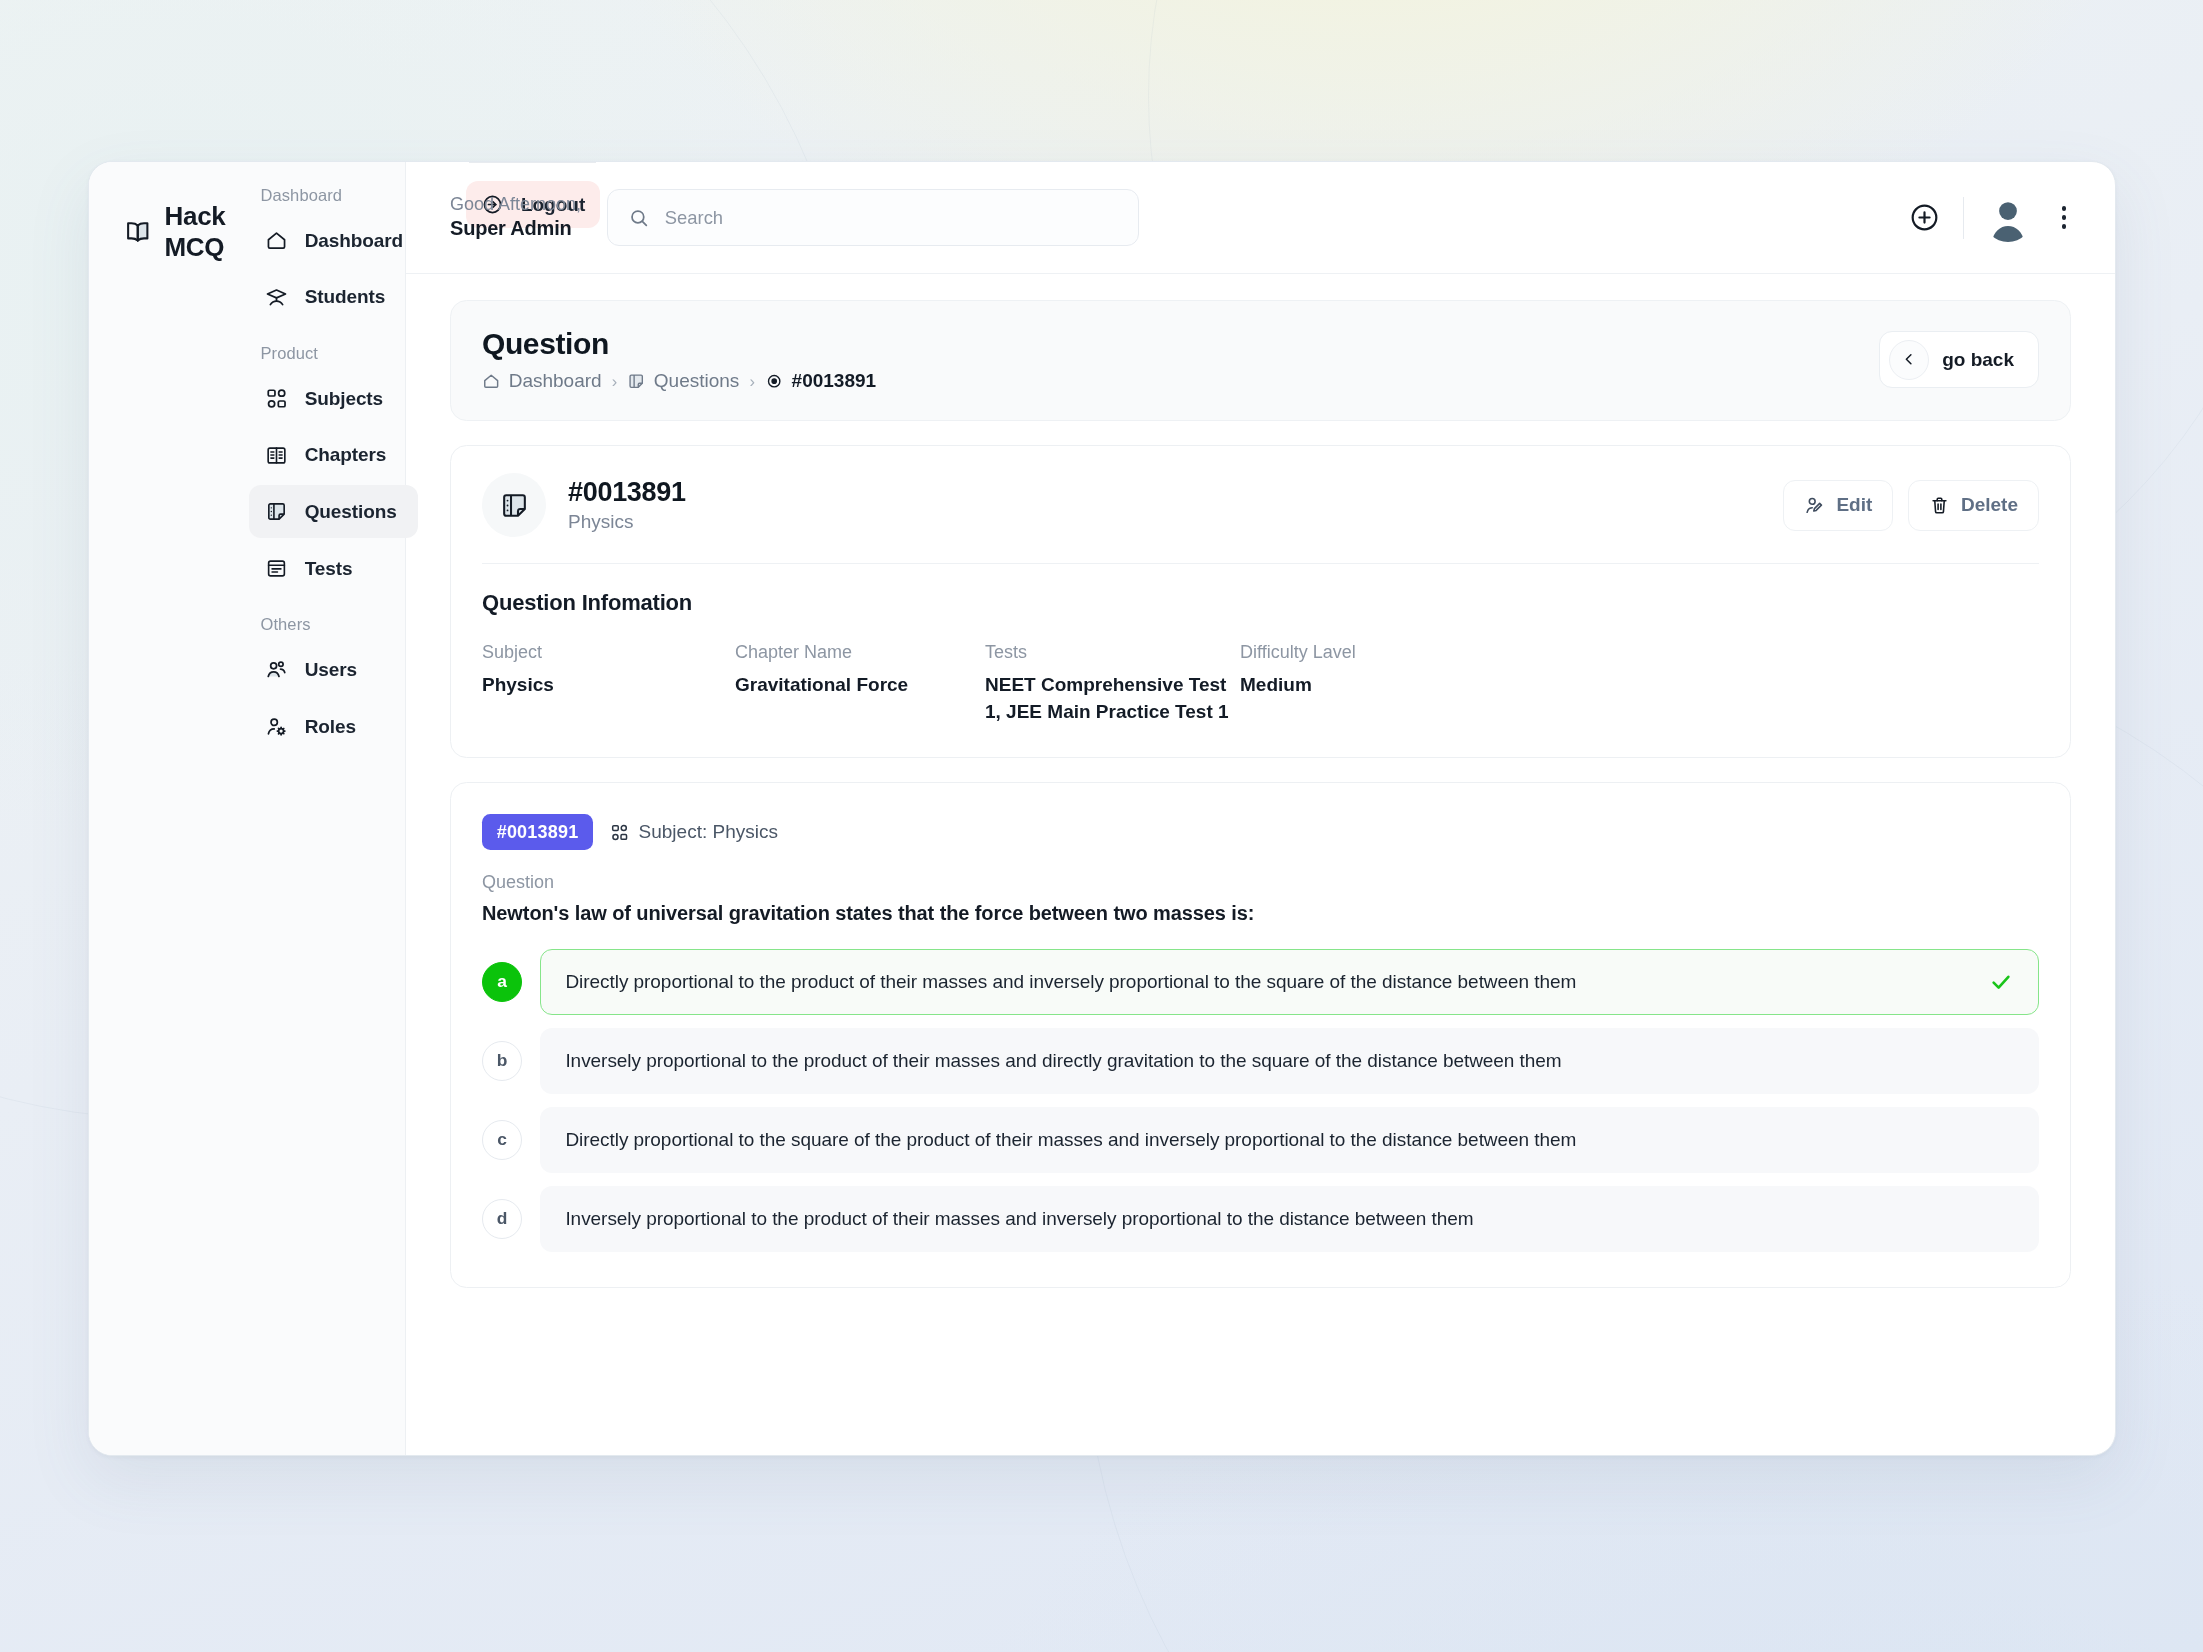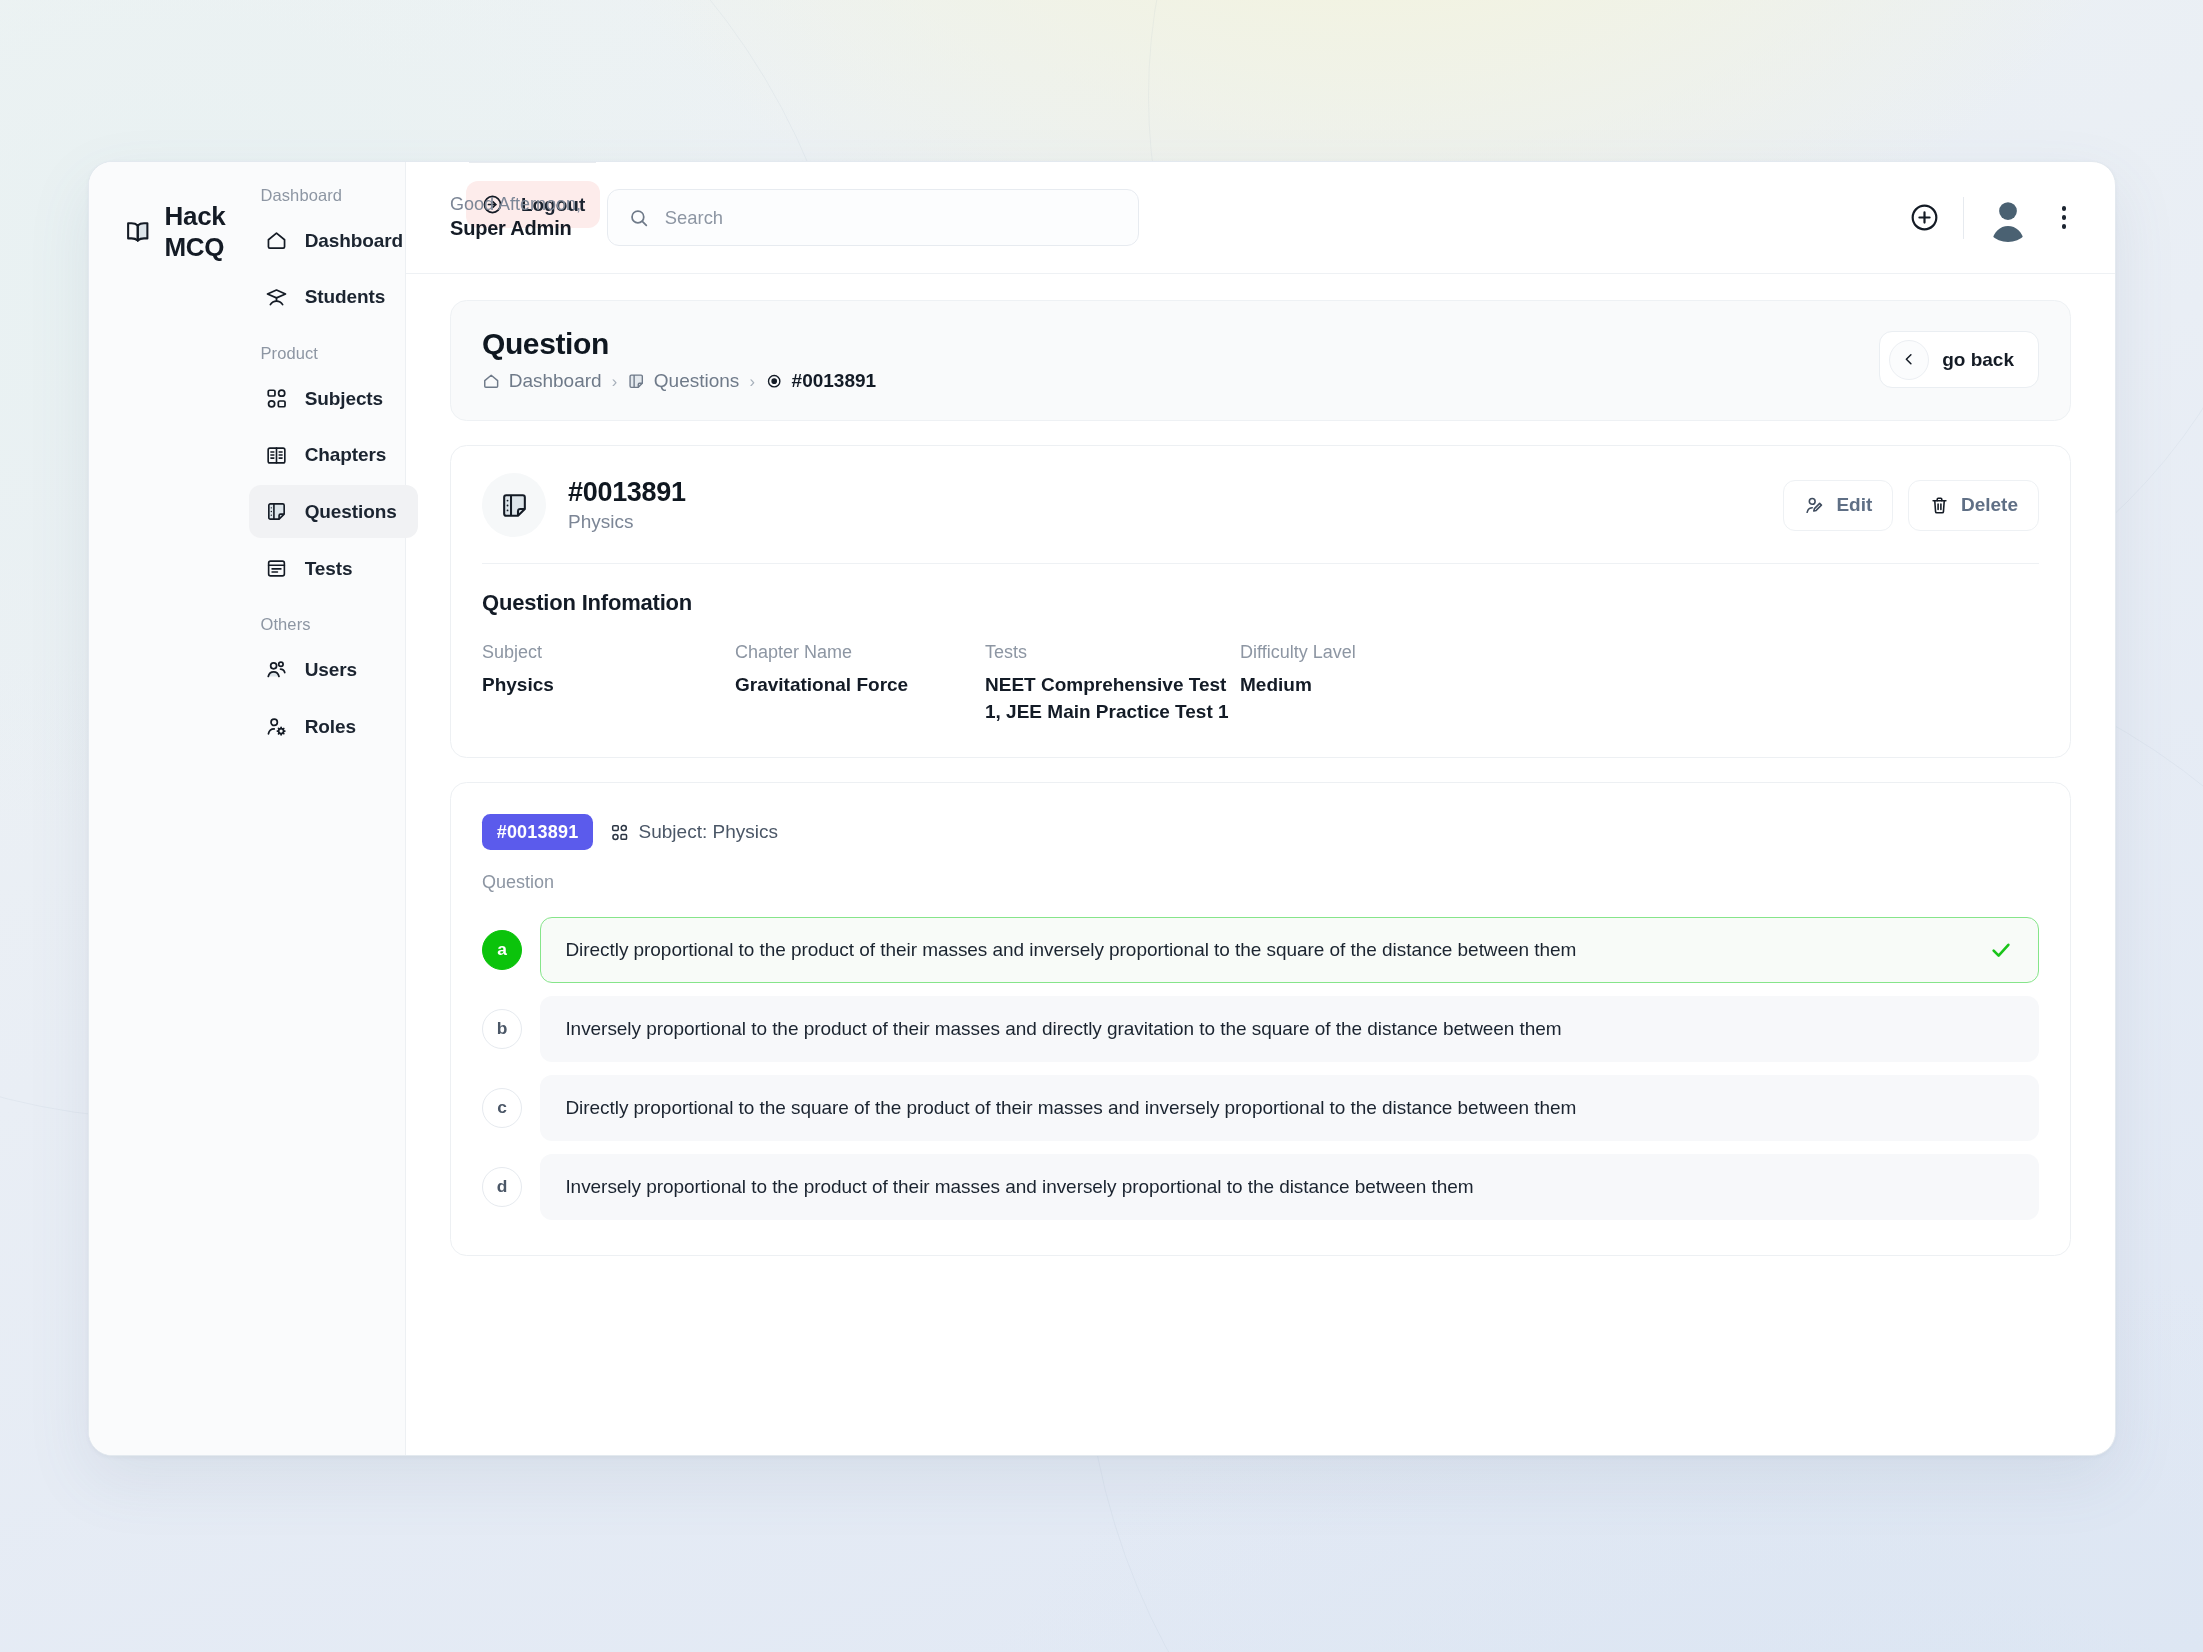--- a/index.html
+++ b/index.html
@@ -582,20 +582,21 @@
                 <circle cx="17.4" cy="6.4" r="3.2"></circle>
                 <circle cx="6.9" cy="17.6" r="3.2"></circle>
                 <rect x="13.9" y="14.6" width="7" height="6" rx="1.4"></rect>
               </svg>
             </span>
             <span>Subject: Physics</span>
           </span>
         </div>
 
         <div class="q-kicker">Question</div>
+        <div class="q-text">Newton's law of universal gravitation states that the force between two masses is:</div>
 
         <div class="options">
 
           <div class="option-row correct">
             <span class="opt-badge">a</span>
             <div class="opt-body">
               <span class="opt-text">Directly proportional to the product of their masses and inversely proportional to the square of the distance between them</span>
               <span class="opt-check">
                 <svg width="26" height="26" viewBox="0 0 24 24" fill="none" stroke="#1ac41a" stroke-width="2.4" stroke-linecap="round" stroke-linejoin="round">
                   <path d="m5.2 12.6 4.6 4.6L18.8 7.2"></path>

